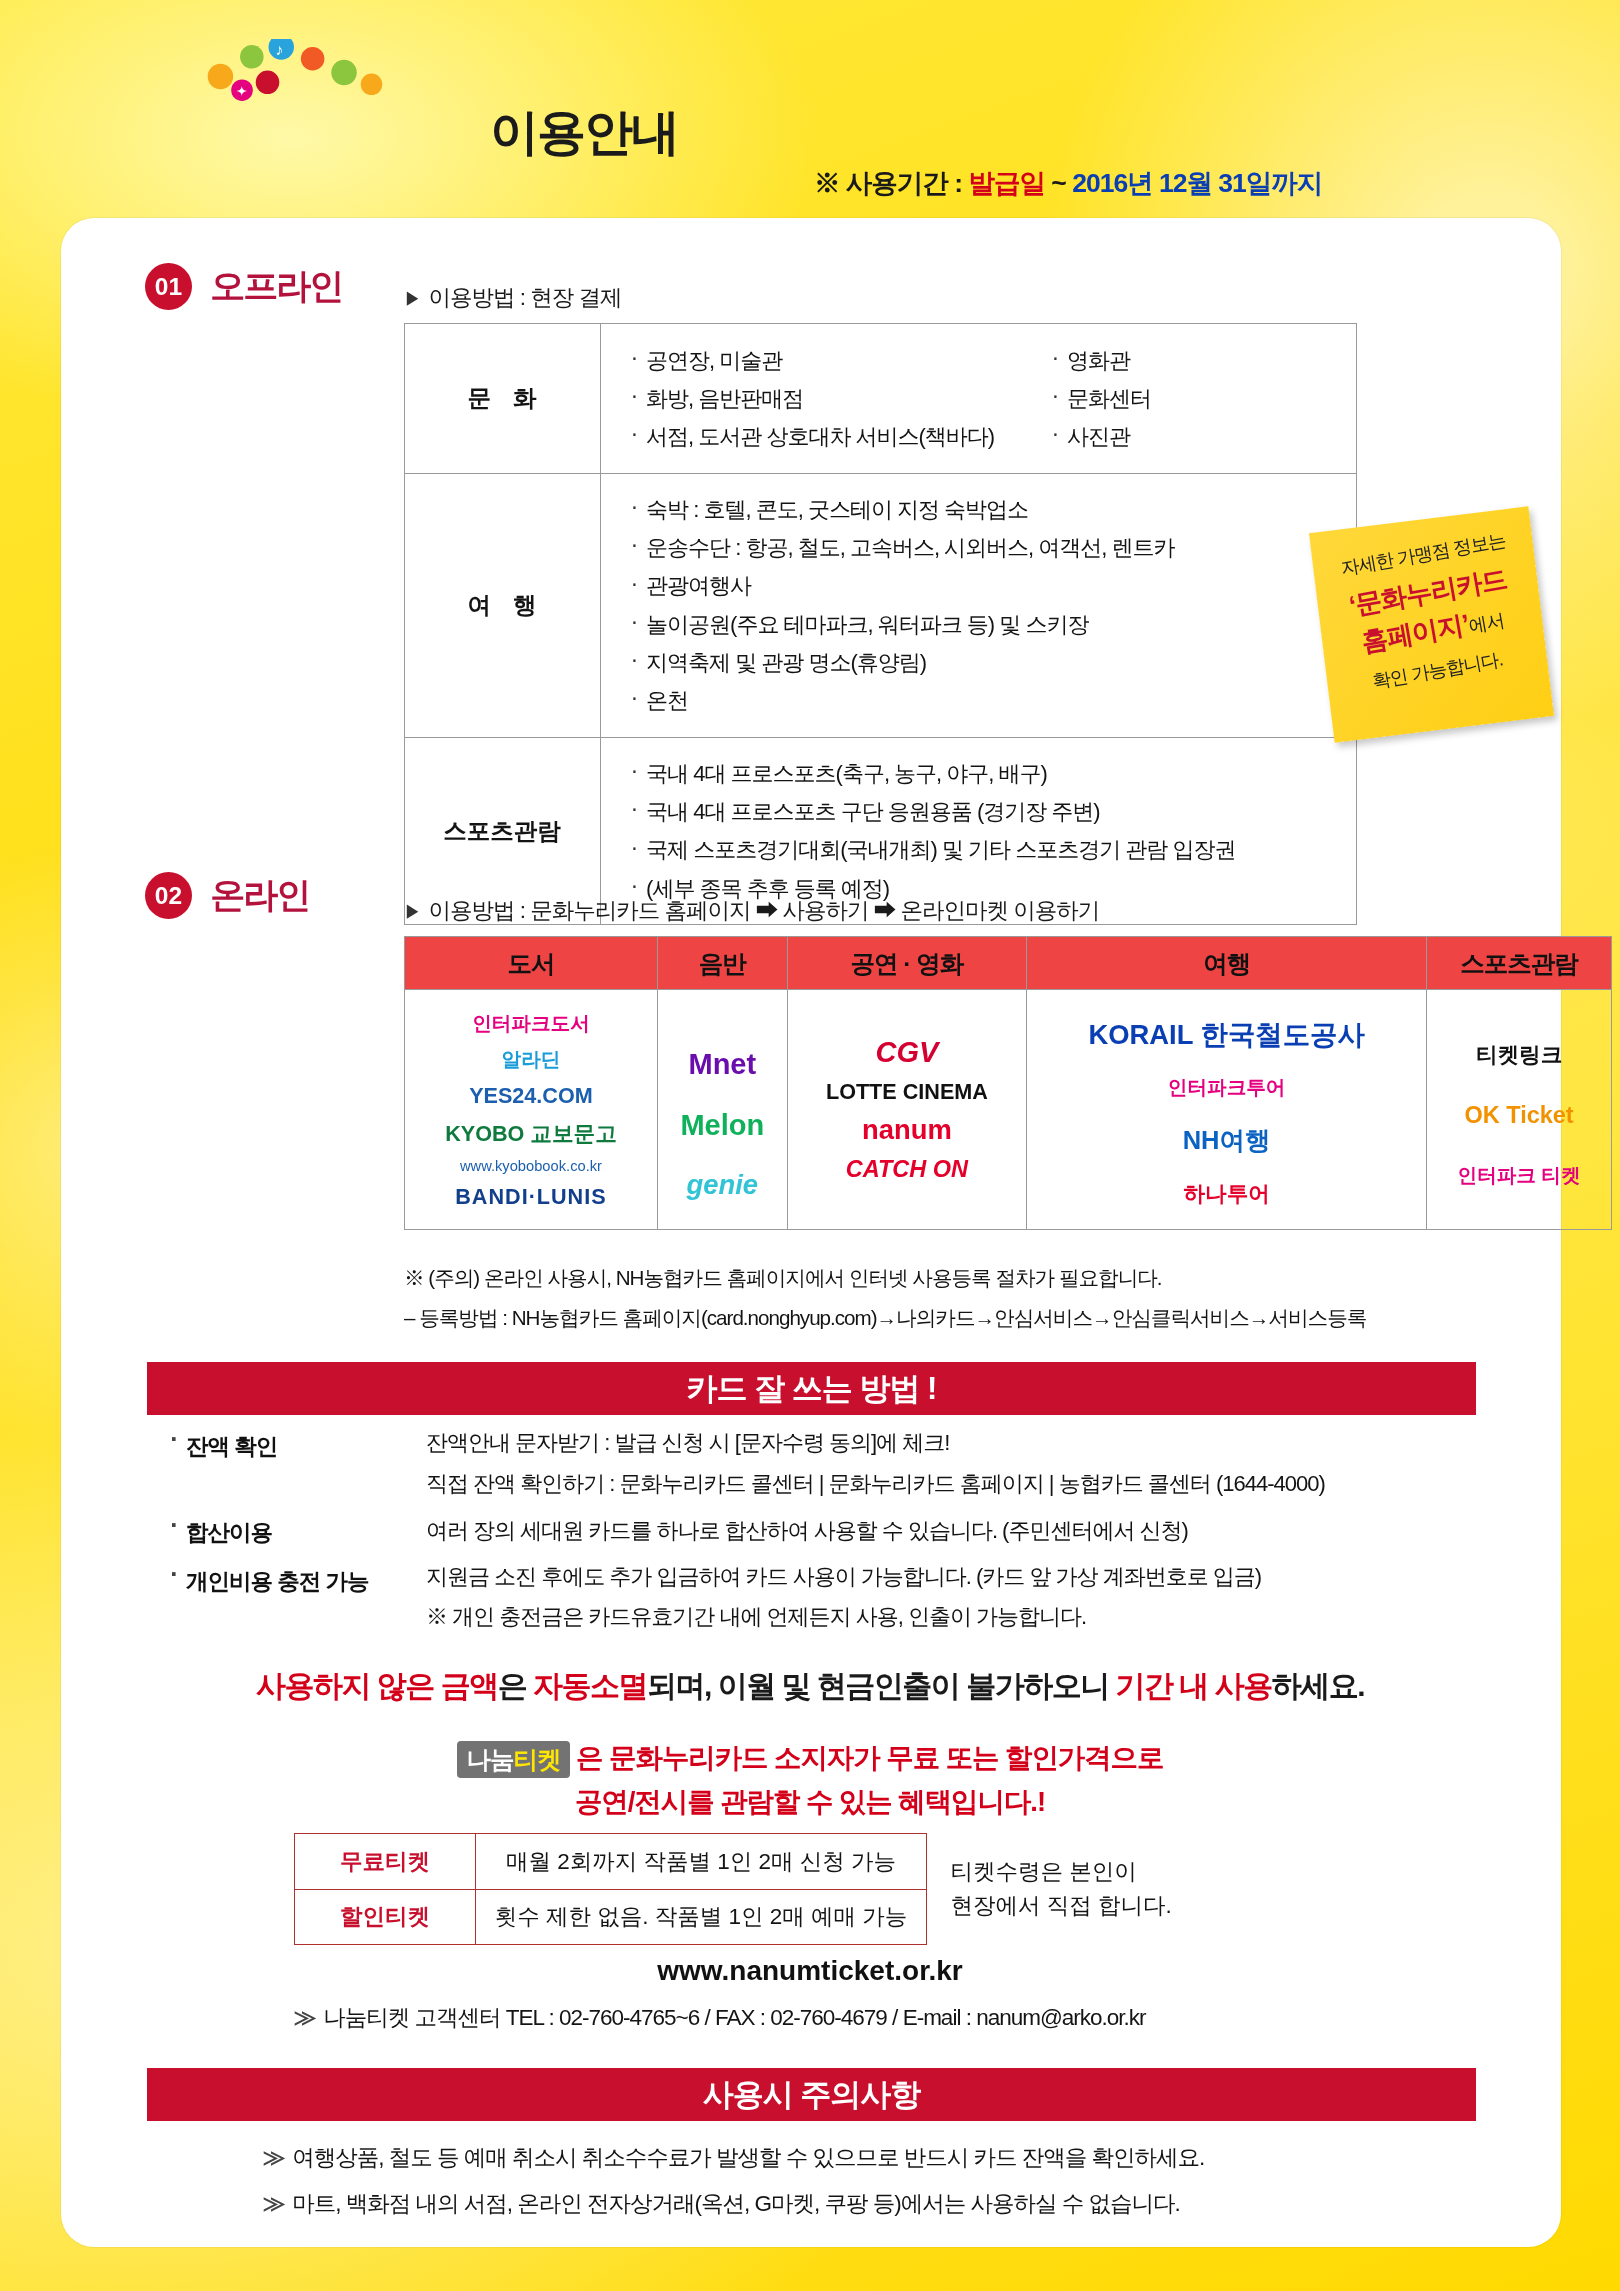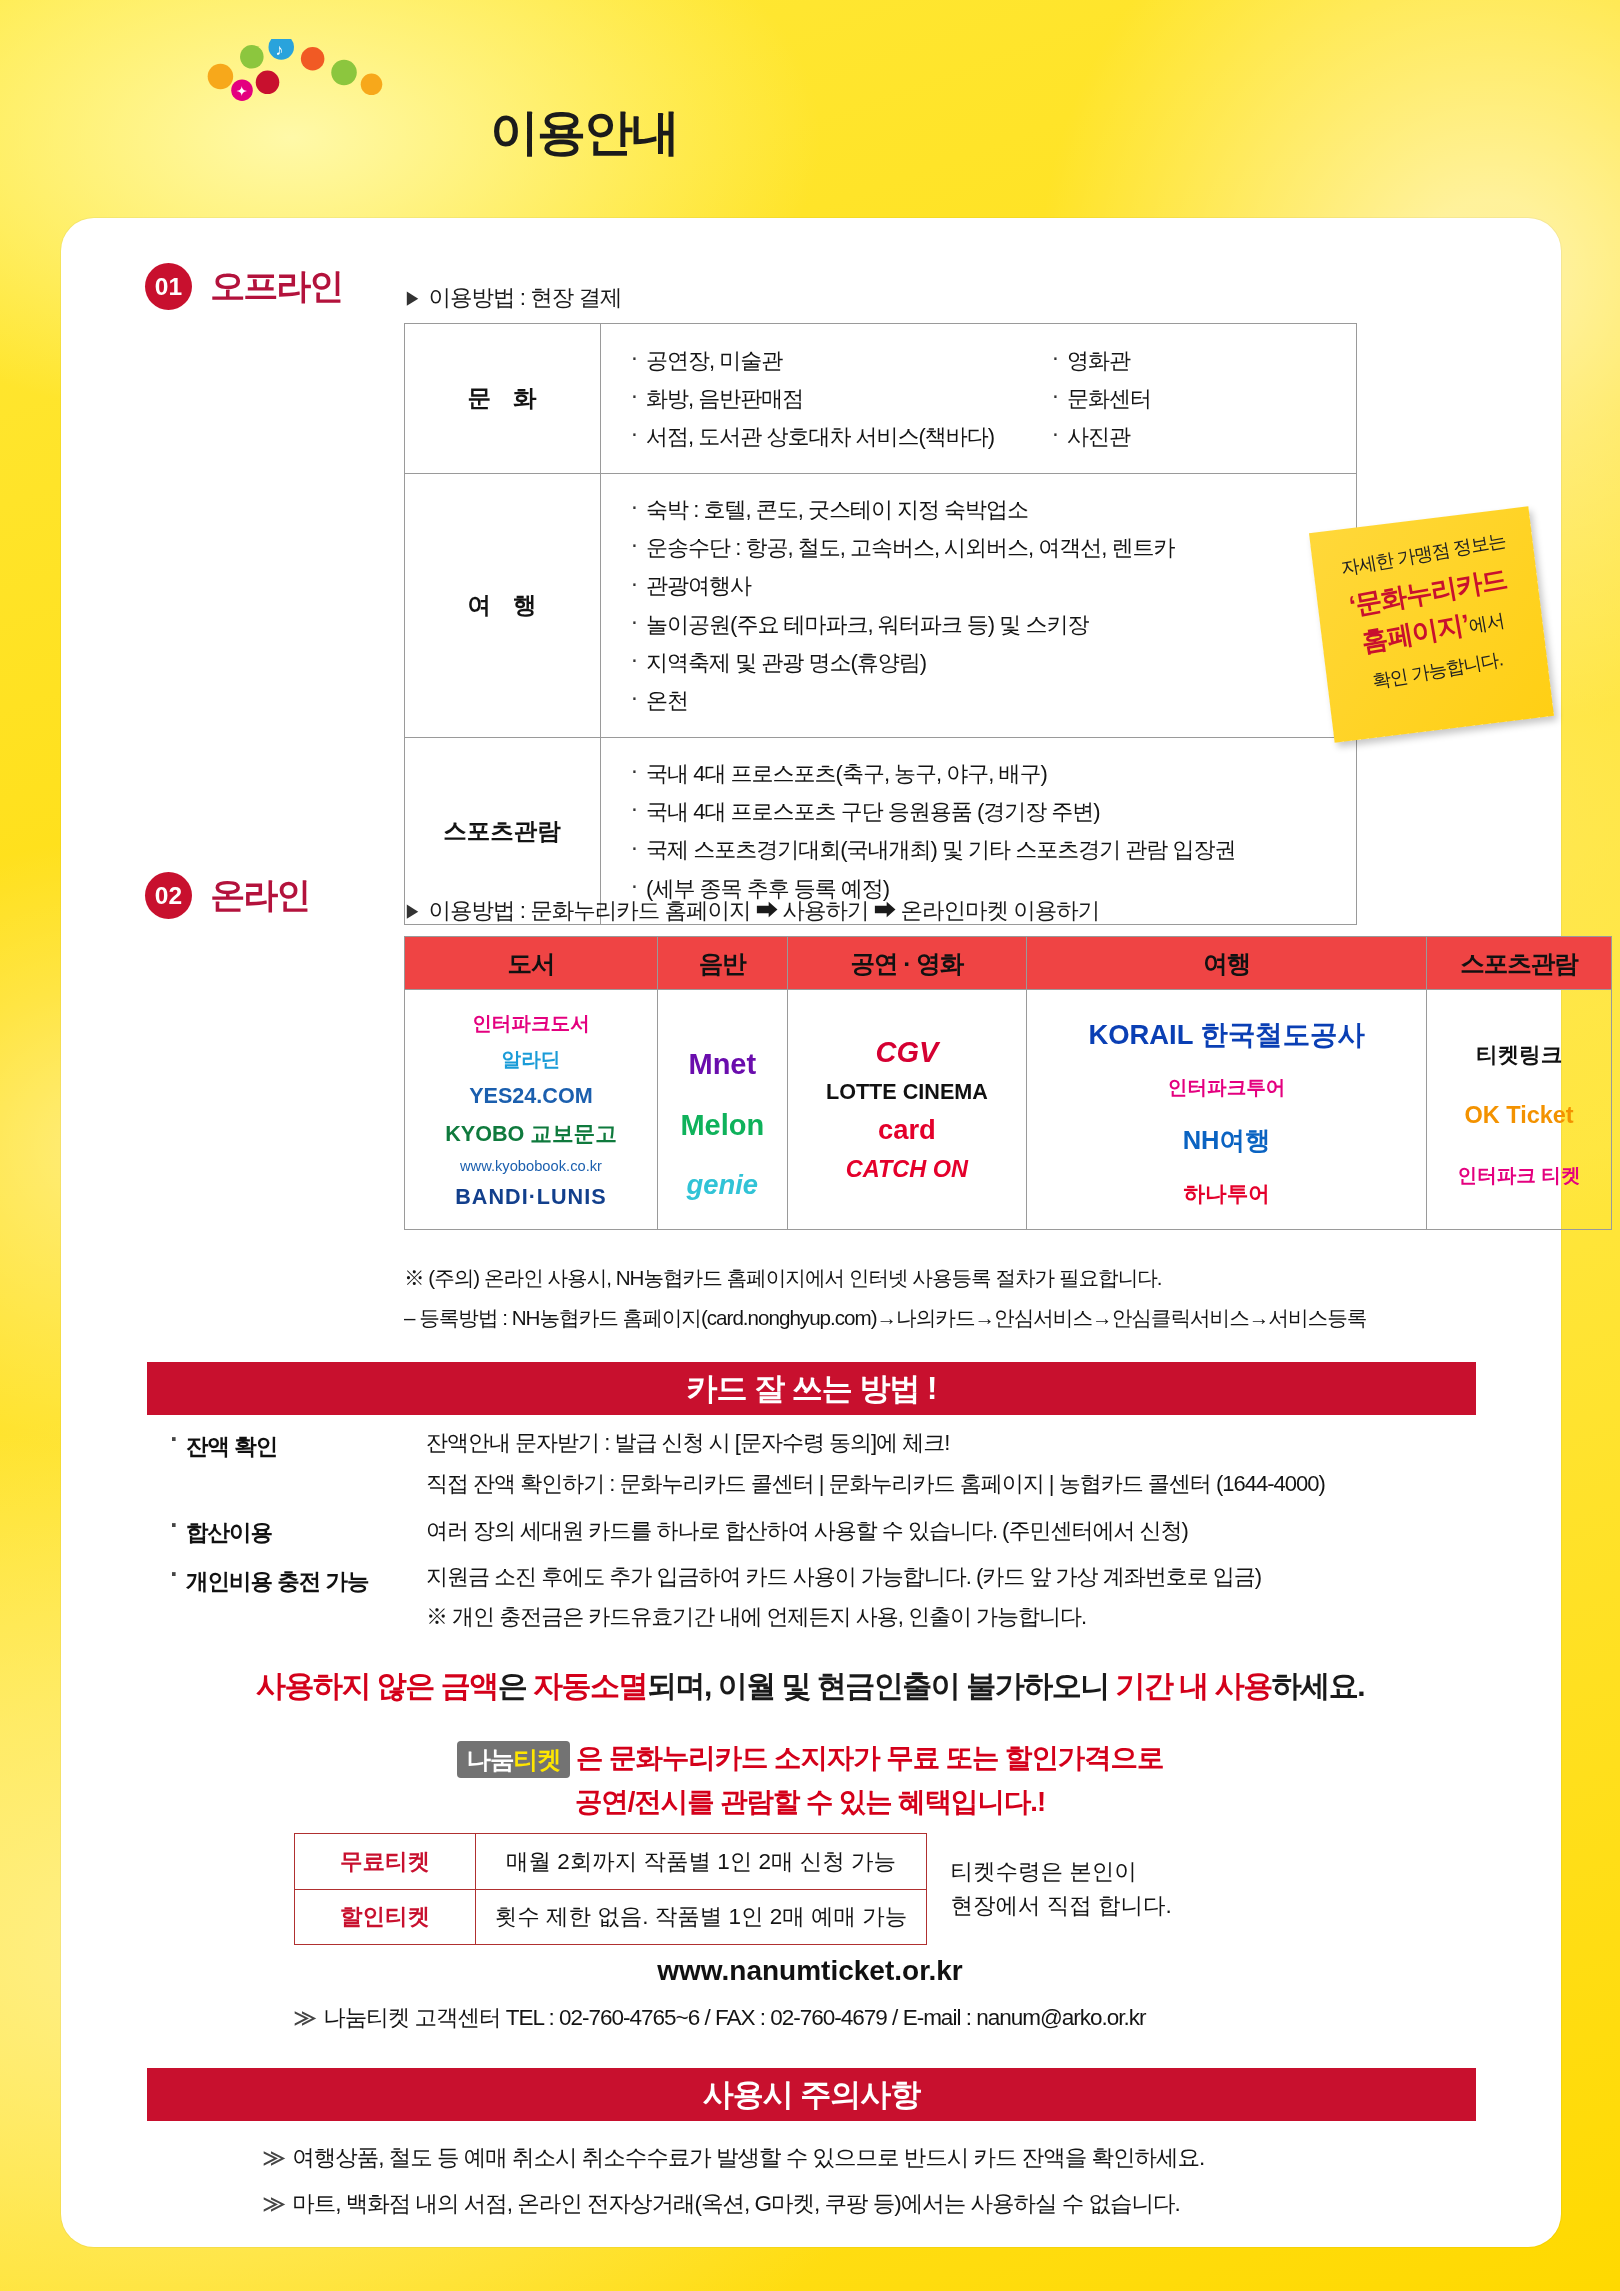--- a/index.html
+++ b/index.html
@@ -219,20 +219,26 @@
       <circle cx="124" cy="20" r="12" fill="#f15a24"></circle>
       <circle cx="156" cy="34" r="13" fill="#8cc63e"></circle>
       <circle cx="184" cy="46" r="11" fill="#f7a81b"></circle>
       <circle cx="52" cy="52" r="11" fill="#e4007f"></circle>
       <circle cx="78" cy="44" r="12" fill="#c8102e"></circle>
       <text x="86" y="16" font-size="16" fill="#fff">♪</text>
       <text x="46" y="58" font-size="14" fill="#fff">✦</text>
     </svg>
     <div class="logo-sub">이용안내</div>
   </div>
+  <div class="period">
+    <span>※ 사용기간 :</span>
+    <span class="red">발급일</span>
+    <span>~</span>
+    <span class="blue">2016년 12월 31일까지</span>
+  </div>
 </div>
 
 <div class="sec-row" style="left:145px; top:263px;">
   <span class="sec-badge">01</span>
   <span class="sec-title">오프라인</span>
 </div>
 <div class="usage-line" style="position:absolute; left:404px; top:282px;">
   <span class="tri">▶</span><span>이용방법 : 현장 결제</span>
 </div>
 
@@ -317,21 +323,21 @@
 
     <td>
       <div class="brand b-mnet" style="margin-top:40px;">Mnet</div>
       <div class="brand b-melon" style="margin-top:27.4px;">Melon</div>
       <div class="brand b-genie" style="margin-top:27.4px;">genie</div>
     </td>
 
     <td>
       <div class="brand b-cgv">CGV</div>
       <div class="brand b-lotte">LOTTE CINEMA</div>
-      <div class="brand b-tving">card</div>
+      <div class="brand b-tving">nanum</div>
       <div class="brand b-catchon">CATCH ON</div>
     </td>
 
     <td>
       <div class="brand b-korail" style="margin-top:15.7px;">KORAIL 한국철도공사</div>
       <div class="brand b-interpark" style="margin-top:21.6px;">인터파크투어</div>
       <div class="brand b-nh" style="margin-top:21.6px;">NH여행</div>
       <div class="brand b-hana" style="margin-top:21.6px;">하나투어</div>
     </td>
 

